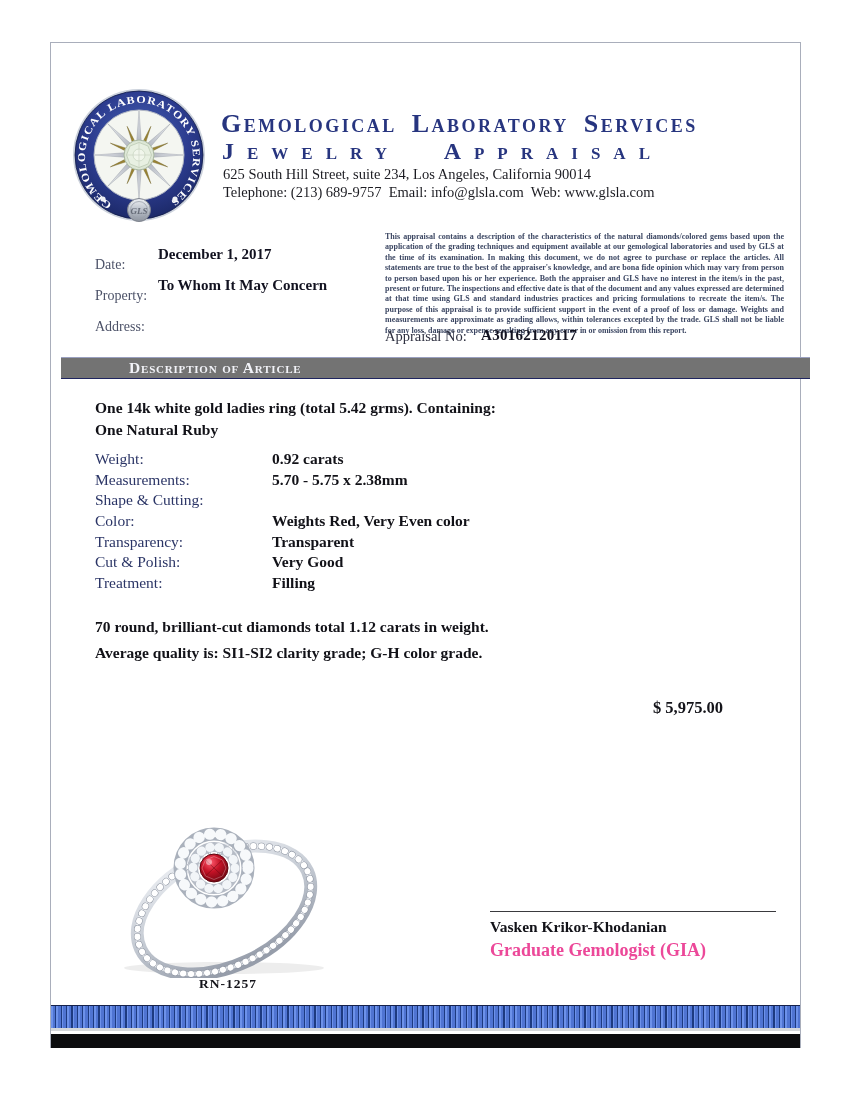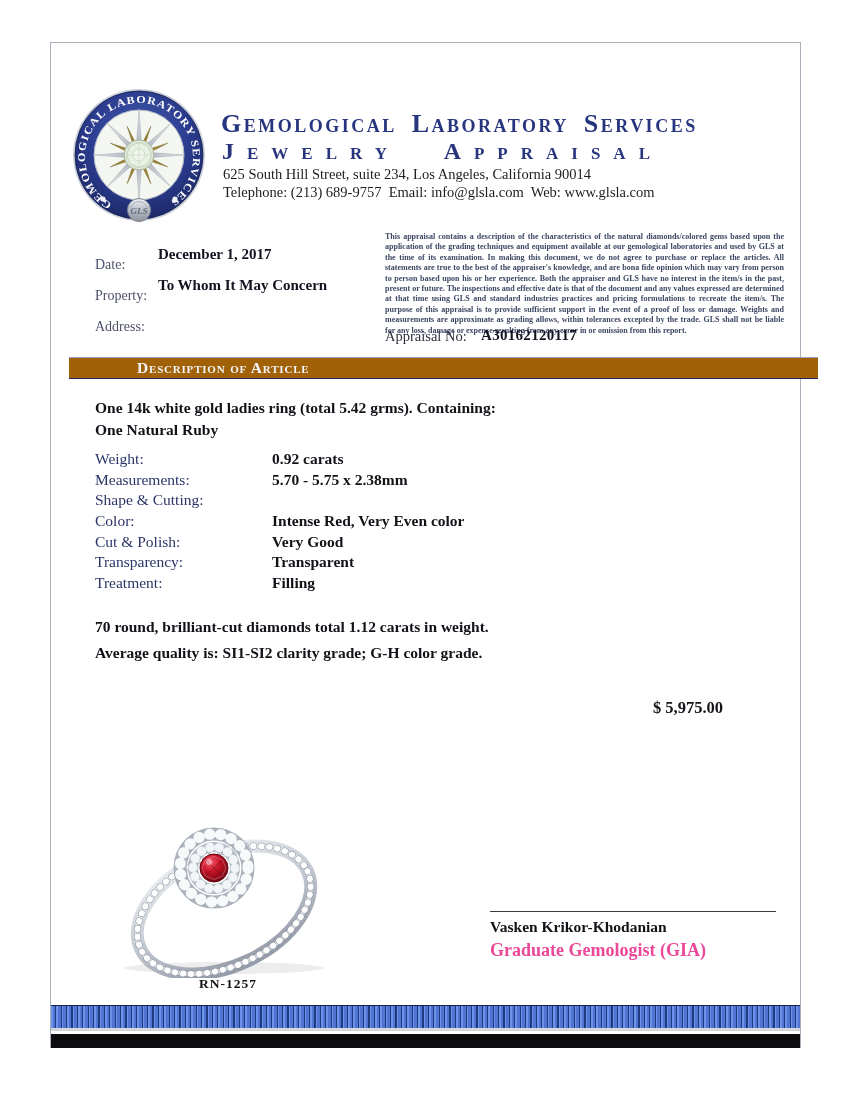--- a/index.html
+++ b/index.html
@@ -57,22 +57,22 @@
     font-size: 8px; line-height: 10.4px;
     color: #3c4763;
     text-align: justify;
     font-weight: bold;
   }
   .appraisal-label { left: 385px; top: 328px; font-size: 14.5px; color: #2e3040; }
   .appraisal-value { left: 481px; top: 327px; font-size: 15px; font-weight: bold; color: #121220; letter-spacing: 0.3px; }
 
   
   .section-bar {
-    left: 69px; top: 357px; width: 749px; height: 22px;
-    background: #a16207;
+    left: 61px; top: 357px; width: 749px; height: 22px;
+    background: #737373;
     border-top: 1px solid #9aa0c0;
     border-bottom: 1px solid #1f2560;
   }
   .section-bar-title {
     position: absolute; left: 68px; top: 1px;
     font-size: 15.5px; font-weight: bold;
     font-variant: small-caps;
     letter-spacing: 0.8px;
     color: #f2f3f8;
   }
@@ -230,29 +230,29 @@
     </div>
     <div class="prop-row">
       <span class="prop-label">Measurements:</span>
       <span class="prop-value">5.70 - 5.75 x 2.38mm</span>
     </div>
     <div class="prop-row">
       <span class="prop-label">Shape &amp; Cutting:</span>
     </div>
     <div class="prop-row">
       <span class="prop-label">Color:</span>
-      <span class="prop-value">Intense Red, Very Even color</span>
+      <span class="prop-value">Weights Red, Very Even color</span>
+    </div>
+    <div class="prop-row">
+      <span class="prop-label">Transparency:</span>
+      <span class="prop-value">Transparent</span>
     </div>
     <div class="prop-row">
       <span class="prop-label">Cut &amp; Polish:</span>
       <span class="prop-value">Very Good</span>
-    </div>
-    <div class="prop-row">
-      <span class="prop-label">Transparency:</span>
-      <span class="prop-value">Transparent</span>
     </div>
     <div class="prop-row">
       <span class="prop-label">Treatment:</span>
       <span class="prop-value">Filling</span>
     </div>
   </div>
 
   <div class="abs diamond-line" style="top:614px;">70 round, brilliant-cut diamonds total 1.12 carats in weight.</div>
   <div class="abs diamond-line" style="top:640px;">Average quality is: SI1-SI2 clarity grade; G-H color grade.</div>
 

